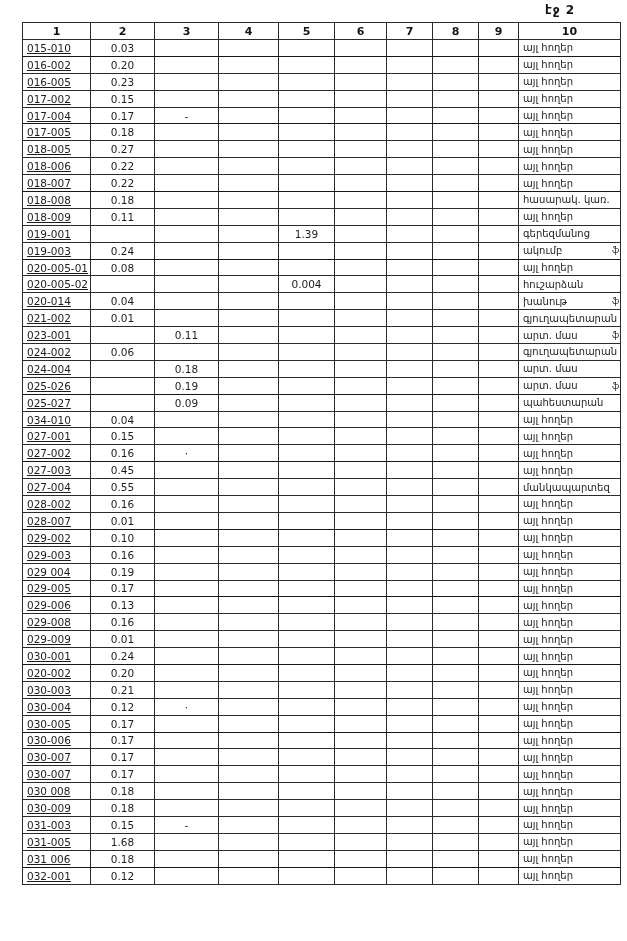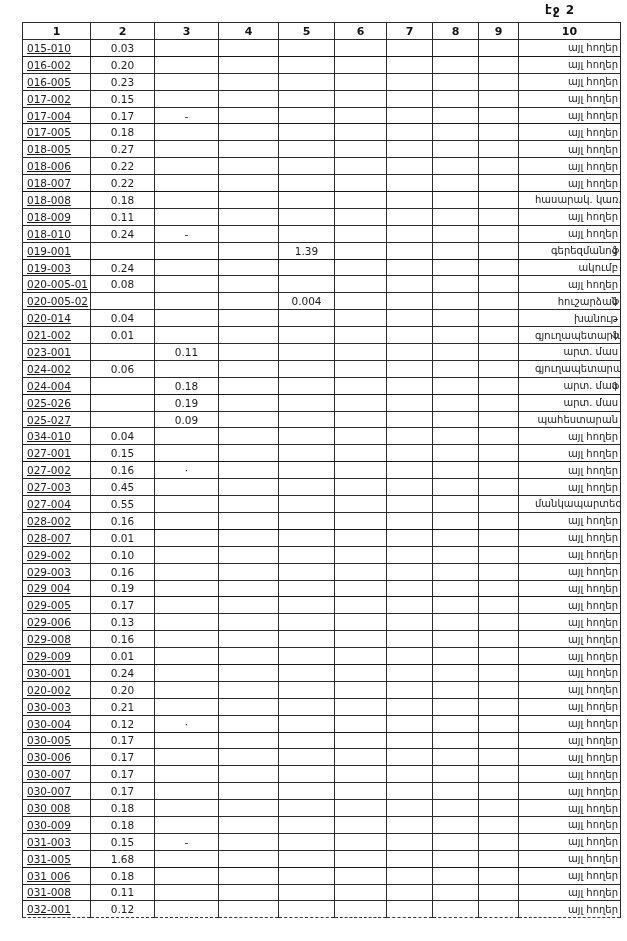--- a/index.html
+++ b/index.html
@@ -39,21 +39,21 @@
     text-align:center;
     color:#141414;
   }
   .doc-table td {
     height:15.9px;
     font-size:10.5px;
     color:#1c1c1c;
   }
   td.c1 { text-align:left; padding-left:4px;text-decoration:underline; }
   td.c2, td.c3, td.c4, td.c5, td.c6, td.c7, td.c8, td.c9 { text-align:center; }
-  td.c10 { text-align:right; padding-left:16px; font-size:10px; }
+  td.c10 { text-align:left; padding-left:4px; font-size:10px; }
   
   tbody tr:nth-child(4n+1) td { border-bottom-color:#171717; }
   tbody tr:nth-child(5n+2) td { border-bottom-width:1.5px; }
   tbody tr:nth-child(7n+3) td { border-bottom-style:dashed; border-bottom-color:#3a3a3a; }
   .margin-mark {
     position:absolute;
     left:612px;
     width:15px;
     font-size:9px;
     color:#2e2e2e;
@@ -219,32 +219,20 @@
         <td class="c3"></td>
         <td class="c4"></td>
         <td class="c5"></td>
         <td class="c6"></td>
         <td class="c7"></td>
         <td class="c8"></td>
         <td class="c9"></td>
         <td class="c10">այլ հողեր</td>
       </tr>
       <tr>
-        <td class="c1">018-010</td>
-        <td class="c2">0.24</td>
-        <td class="c3">-</td>
-        <td class="c4"></td>
-        <td class="c5"></td>
-        <td class="c6"></td>
-        <td class="c7"></td>
-        <td class="c8"></td>
-        <td class="c9"></td>
-        <td class="c10">այլ հողեր</td>
-      </tr>
-      <tr>
         <td class="c1">019-001</td>
         <td class="c2"></td>
         <td class="c3"></td>
         <td class="c4"></td>
         <td class="c5">1.39</td>
         <td class="c6"></td>
         <td class="c7"></td>
         <td class="c8"></td>
         <td class="c9"></td>
         <td class="c10">գերեզմանոց</td>
@@ -677,32 +665,20 @@
         <td class="c5"></td>
         <td class="c6"></td>
         <td class="c7"></td>
         <td class="c8"></td>
         <td class="c9"></td>
         <td class="c10">այլ հողեր</td>
       </tr>
       <tr>
         <td class="c1">031 006</td>
         <td class="c2">0.18</td>
-        <td class="c3"></td>
-        <td class="c4"></td>
-        <td class="c5"></td>
-        <td class="c6"></td>
-        <td class="c7"></td>
-        <td class="c8"></td>
-        <td class="c9"></td>
-        <td class="c10">այլ հողեր</td>
-      </tr>
-      <tr>
-        <td class="c1">031-008</td>
-        <td class="c2">0.11</td>
         <td class="c3"></td>
         <td class="c4"></td>
         <td class="c5"></td>
         <td class="c6"></td>
         <td class="c7"></td>
         <td class="c8"></td>
         <td class="c9"></td>
         <td class="c10">այլ հողեր</td>
       </tr>
       <tr>

